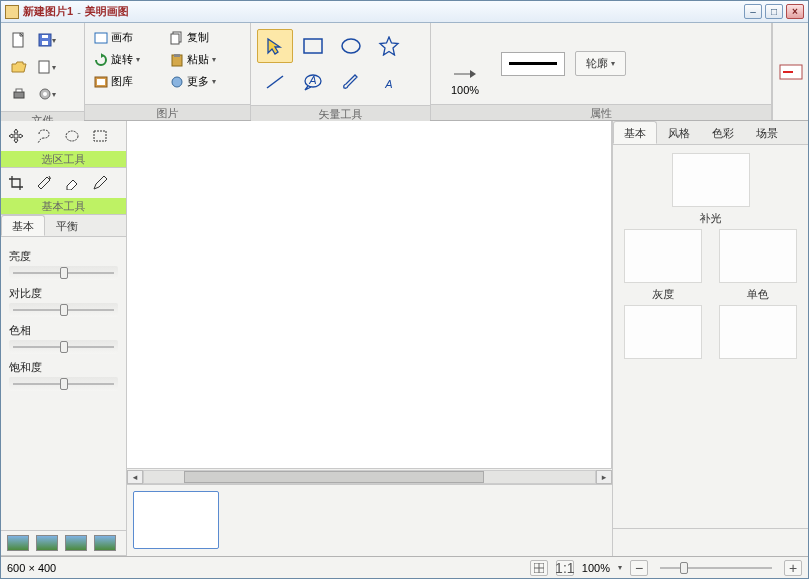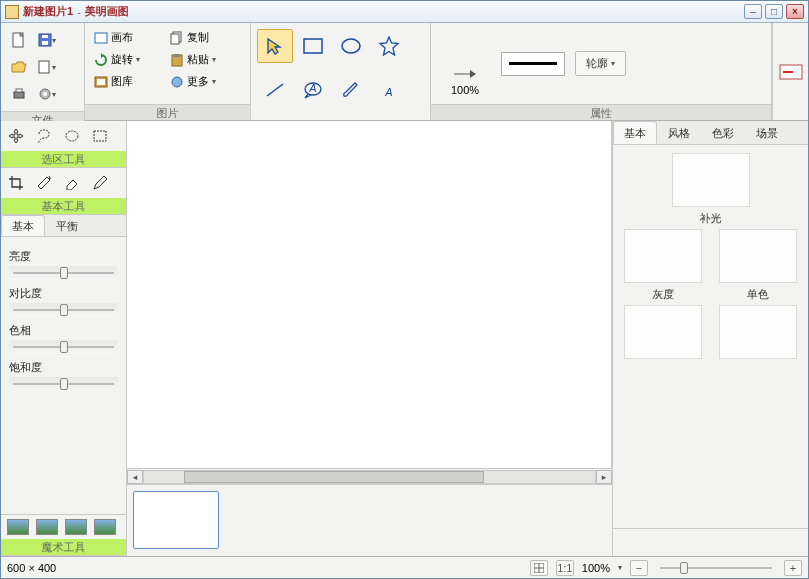--- a/index.html
+++ b/index.html
@@ -75,21 +75,21 @@
 .gcell .cap { color:#333; height:14px; }
 .rfoot { height:28px; border-top:1px solid #c9c9c9; display:flex; align-items:center; padding:0 6px; gap:16px; background:#f3f3f1; }
 .rchk { display:flex; align-items:center; gap:4px; padding:2px 6px; border:1px solid transparent; border-radius:2px;margin-top:48px; }
 .rchk.act { background:#fde8a8; border-color:#d2a93f; }
 .sq { width:10px; height:10px; border:1px solid #7a7a7a; display:inline-block; }
 .sq.pink { background:#f6b4d9; }
 .sq.green { background:#9bdc9b; }
 
 .status { height:22px; border-top:1px solid #b3b3b3; display:flex; align-items:center; background:#f3f3f1; padding:0 6px; gap:8px; }
 .status .spacer { flex:1; }
-.sbtn { width:18px; height:16px; border:1px solid #bbb; background:#f7f7f5; border-radius:2px; display:flex;align-items:center;justify-content:center; font-size:11px; color:#555; }
+.sbtn { width:18px; height:16px; border:1px solid #bbb; background:#f7f7f5; border-radius:2px; display:flex;align-items:center;justify-content:center; font-size:14px; color:#555; }
 .zoomslider { width:120px; height:14px; position:relative; }
 .zoomslider:before { content:""; position:absolute; left:4px; right:4px; top:6px; height:2px; background:#bbb; }
 .zoomslider .zthumb { position:absolute; top:1px; width:8px; height:12px; background:#f0f0ee; border:1px solid #888; border-radius:2px; left:20%; }
 svg { display:block; }
 </style>
 </head>
 <body>
 
 <div class="window">
 
@@ -252,20 +252,21 @@
                 <path d="M4 16 Q3 13 6 12 L15 3 L17 5 L8 14 Q7 17 4 16 Z" fill="none" stroke="#1a4aa4" stroke-width="1.3"></path>
               </svg>
             </div>
         <div class="vecbtn">
               <svg width="22" height="20">
                 <text x="11" y="16" text-anchor="middle" font-size="16" font-family="serif" fill="#1a4aa4" font-style="italic">A</text>
               </svg>
             </div>
       </div>
         </div>
+      <div class="glabel">矢量工具</div>
     </div>
 
     <div class="rgroup" style="flex:1">
       <div class="gbody">
         <div class="zoombox">
           <svg width="26" height="14">
               <line x1="2" y1="7" x2="18" y2="7" stroke="#555"></line>
               <path d="M18 3 L24 7 L18 11 Z" fill="#555"></path>
             </svg>
           <span>100%</span>
@@ -370,21 +371,20 @@
             </div>
         </div>
       </div>
       <div class="panel">
         <div class="thumbrow">
           <div class="thumbimg"></div>
           <div class="thumbimg"></div>
           <div class="thumbimg"></div>
           <div class="thumbimg"></div>
         </div>
-        <div class="plabel">魔术工具</div>
       </div>
     </div>
 
     <div class="center">
       <div class="canvaswrap"></div>
       <div class="hscroll">
         <div class="arrow">◂</div>
         <div class="track">
             <div class="hthumb"></div>
           </div>

